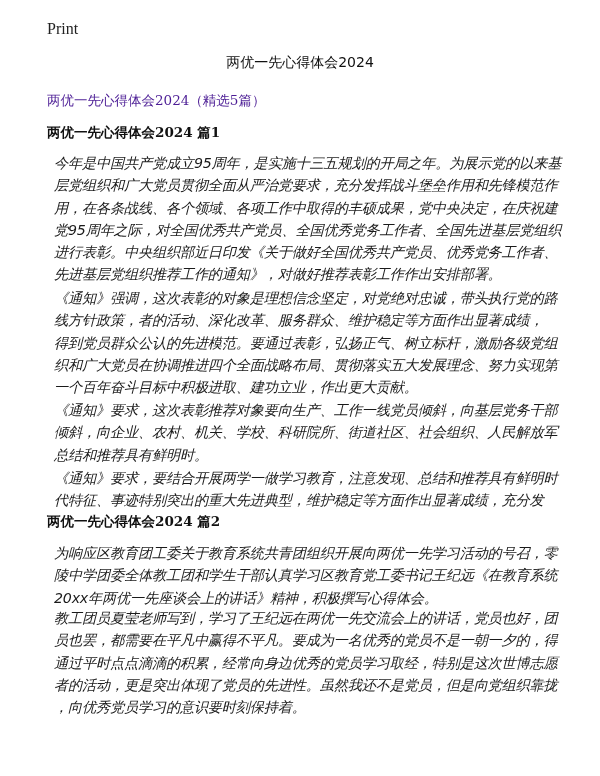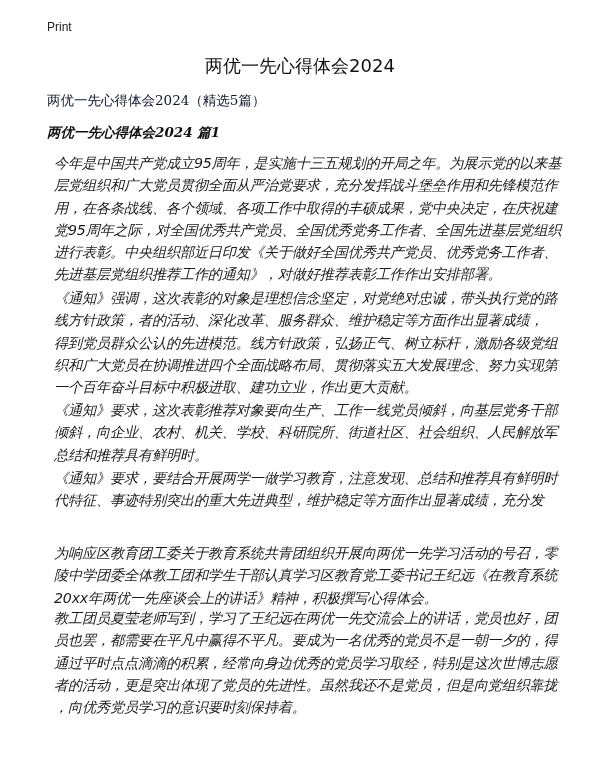--- a/index.html
+++ b/index.html
@@ -1,32 +1,32 @@
 <!DOCTYPE html>
 <html><head>
 <meta charset="utf-8">
 <style>
   html, body { margin: 0; padding: 0; background: #ffffff; }
   body { width: 600px; height: 776px; overflow: hidden; position: relative; color: #111; }
   .page { position: absolute; left: 0; top: 0; width: 600px; height: 776px; }
   .print-label {
     position: absolute; left: 47px; top: 20px;
-    font-family: Liberation Sans, sans-serif; font-size: 12px; color: #222;
+    font-family: Liberation Serif, serif; font-size: 16px; color: #222;
   }
   .doc-title {
     position: absolute; left: 0; width: 600px; top: 54px; text-align: center;
-    font-family: "DejaVu Sans", sans-serif; font-size: 18px; color: #111;
+    font-family: "DejaVu Sans", sans-serif; font-size: 14px; color: #111;
   }
   .doc-subtitle {
     position: absolute; left: 47px; top: 92px;
-    font-family: "DejaVu Serif", serif; font-size: 13.5px; color: #0f172a;
+    font-family: "DejaVu Serif", serif; font-size: 13.5px; color: #4c1d95;
   }
   .section-heading {
     position: absolute; left: 47px;
-    font-family: "DejaVu Serif", serif; font-weight: bold; font-size: 13.5px; color: #111; font-style: italic;
+    font-family: "DejaVu Serif", serif; font-weight: bold; font-size: 13.5px; color: #111;
   }
   .para {
     position: absolute; left: 54px; width: 500px;
     font-family: "DejaVu Sans", sans-serif; font-size: 14.2px; line-height: 22.3px;
     color: #1a1a1a; text-align: justify; letter-spacing: -0.2px;
   }
   .para span.line { display: block; white-space: nowrap; text-align: left; font-style: italic; }
 </style>
 </head>
 <body>
@@ -43,36 +43,37 @@
     <span class="line">层党组织和广大党员贯彻全面从严治党要求，充分发挥战斗堡垒作用和先锋模范作</span>
     <span class="line">用，在各条战线、各个领域、各项工作中取得的丰硕成果，党中央决定，在庆祝建</span>
     <span class="line">党95周年之际，对全国优秀共产党员、全国优秀党务工作者、全国先进基层党组织</span>
     <span class="line">进行表彰。中央组织部近日印发《关于做好全国优秀共产党员、优秀党务工作者、</span>
     <span class="line">先进基层党组织推荐工作的通知》，对做好推荐表彰工作作出安排部署。</span>
   </div>
 
   <div class="para" style="top:287px;">
     <span class="line">《通知》强调，这次表彰的对象是理想信念坚定，对党绝对忠诚，带头执行党的路</span>
     <span class="line">线方针政策，者的活动、深化改革、服务群众、维护稳定等方面作出显著成绩，</span>
-    <span class="line">得到党员群众公认的先进模范。线方针政策，弘扬正气、树立标杆，激励各级党组</span>
+    <span class="line">得到党员群众公认的先进模范。要通过表彰，弘扬正气、树立标杆，激励各级党组</span>
     <span class="line">织和广大党员在协调推进四个全面战略布局、贯彻落实五大发展理念、努力实现第</span>
     <span class="line">一个百年奋斗目标中积极进取、建功立业，作出更大贡献。</span>
   </div>
 
   <div class="para" style="top:399px;">
     <span class="line">《通知》要求，这次表彰推荐对象要向生产、工作一线党员倾斜，向基层党务干部</span>
     <span class="line">倾斜，向企业、农村、机关、学校、科研院所、街道社区、社会组织、人民解放军</span>
     <span class="line">总结和推荐具有鲜明时。</span>
   </div>
 
   <div class="para" style="top:467px;">
     <span class="line">《通知》要求，要结合开展两学一做学习教育，注意发现、总结和推荐具有鲜明时</span>
     <span class="line">代特征、事迹特别突出的重大先进典型，维护稳定等方面作出显著成绩，充分发</span>
   </div>
 
+  <div class="section-heading" style="top:513px;">两优一先心得体会2024 篇2</div>
 
   <div class="para" style="top:542px;">
     <span class="line">为响应区教育团工委关于教育系统共青团组织开展向两优一先学习活动的号召，零</span>
     <span class="line">陵中学团委全体教工团和学生干部认真学习区教育党工委书记王纪远《在教育系统</span>
     <span class="line">20xx年两优一先座谈会上的讲话》精神，积极撰写心得体会。</span>
   </div>
 
   <div class="para" style="top:607px;">
     <span class="line">教工团员夏莹老师写到，学习了王纪远在两优一先交流会上的讲话，党员也好，团</span>
     <span class="line">员也罢，都需要在平凡中赢得不平凡。要成为一名优秀的党员不是一朝一夕的，得</span>

